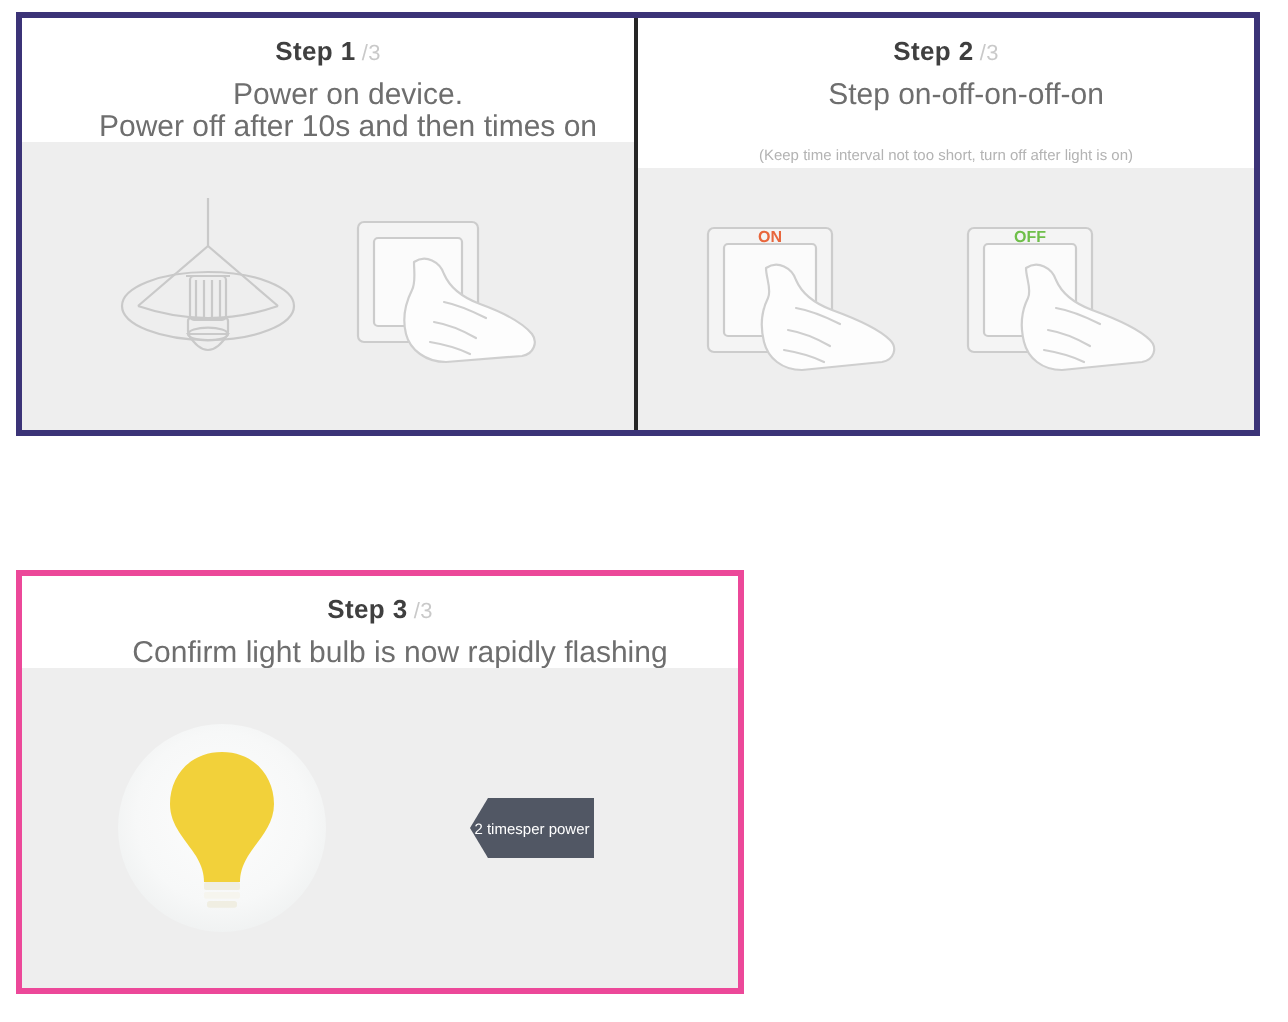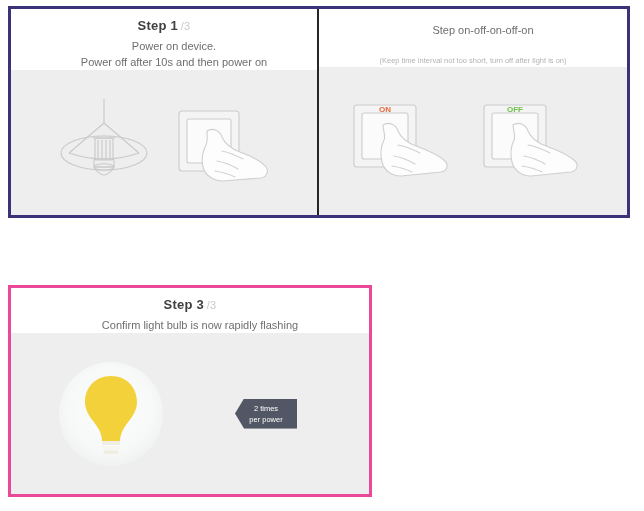--- a/index.html
+++ b/index.html
@@ -68,21 +68,21 @@
     letter-spacing: 0.2px;
     line-height: 16px;
   }
   .step-count {
     font-size: 11px;
     font-weight: normal;
     color: #c9c9c9;
     margin-left: 3px;
   }
   .step-line {
-    font-size: 11px;
+    font-size: 15px;
     color: #6e6e6e;
     line-height: 15px;
     margin-top: 5px;
     padding-left: 20px;
   }
   .step-line.second { margin-top: 1px; }
   .step-note {
     font-size: 7.5px;
     color: #b3b3b3;
     line-height: 12px;
@@ -136,40 +136,39 @@
     top: 50%;
     transform: translateY(-50%);
     width: 62px;
     height: 30px;
     background: #515764;
     color: #ffffff;
     font-size: 7.5px;
     line-height: 11px;
     text-align: center;
     display: flex;
-    flex-direction: column;
     align-items: center;
     justify-content: center;
     clip-path: polygon(0% 50%, 9px 0%, 100% 0%, 100% 100%, 9px 100%);
     box-shadow: 0 1px 2px rgba(0,0,0,0.18);
   }
   .callout span { display: block; }
 </style>
 </head>
 <body>
 
 <div class="top-frame">
 
   <div class="panel half divider-right">
     <div class="panel-header">
       <div class="step-title">
         <span>Step 1</span><span class="step-count">/3</span>
       </div>
       <div class="step-line">Power on device.</div>
-      <div class="step-line second">Power off after 10s and then power on</div>
+      <div class="step-line second">Power off after 10s and then times on</div>
     </div>
     <div class="panel-art">
       <div class="art-inner">
 
         <svg class="art-svg" width="118" height="104" viewBox="0 0 118 104">
           <g fill="none" stroke="#c9c9c9" stroke-width="1.1">
             <line x1="59" y1="8" x2="59" y2="32"></line>
             <ellipse cx="59" cy="62" rx="43" ry="17"></ellipse>
             <path d="M59 32 L24 62 M59 32 L94 62"></path>
             <path d="M24 62 Q59 74 94 62"></path>
@@ -198,20 +197,23 @@
             <path d="M52 70 C58 71 66 74 73 78"></path>
             <path d="M50 80 C56 81 64 83 70 86"></path>
           </g>
         </svg>
       </div>
     </div>
   </div>
 
   <div class="panel half">
     <div class="panel-header">
+      <div class="step-title">
+        <span>Step 2</span><span class="step-count">/3</span>
+      </div>
       <div class="step-line">Step on-off-on-off-on</div>
       <div class="step-note">(Keep time interval not too short, turn off after light is on)</div>
     </div>
     <div class="panel-art">
       <div class="art-inner">
 
         <svg class="art-svg" width="128" height="100" viewBox="0 0 128 100">
           <g fill="#f4f4f4" stroke="#cccccc" stroke-width="1.1">
             <rect x="10" y="14" width="62" height="62" rx="3"></rect>
             <rect x="18" y="22" width="46" height="46" rx="2" fill="#fbfbfb"></rect>

